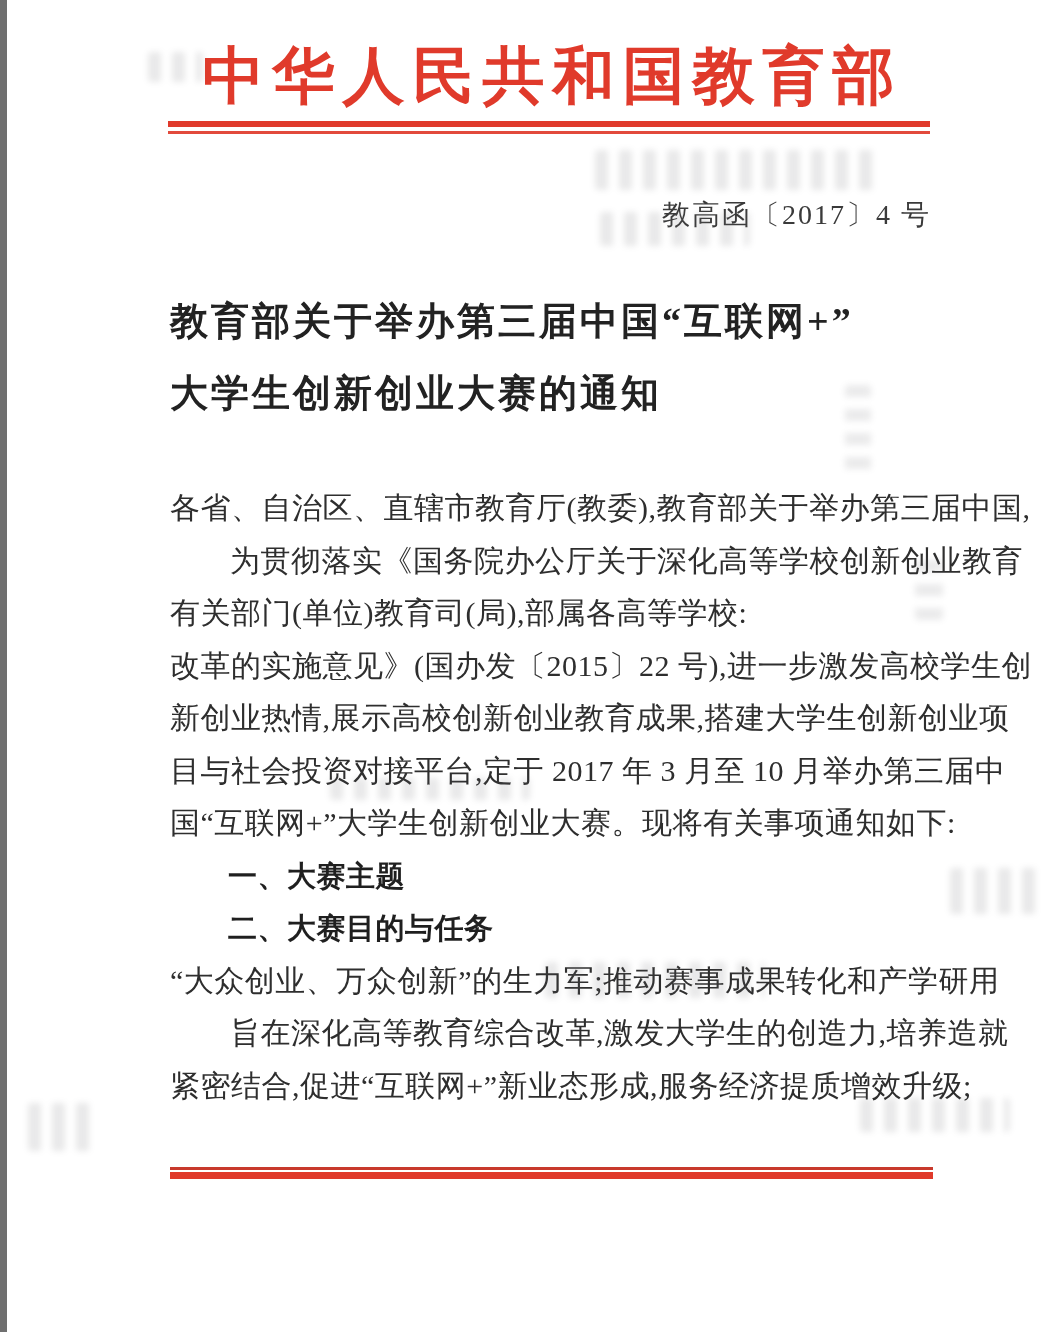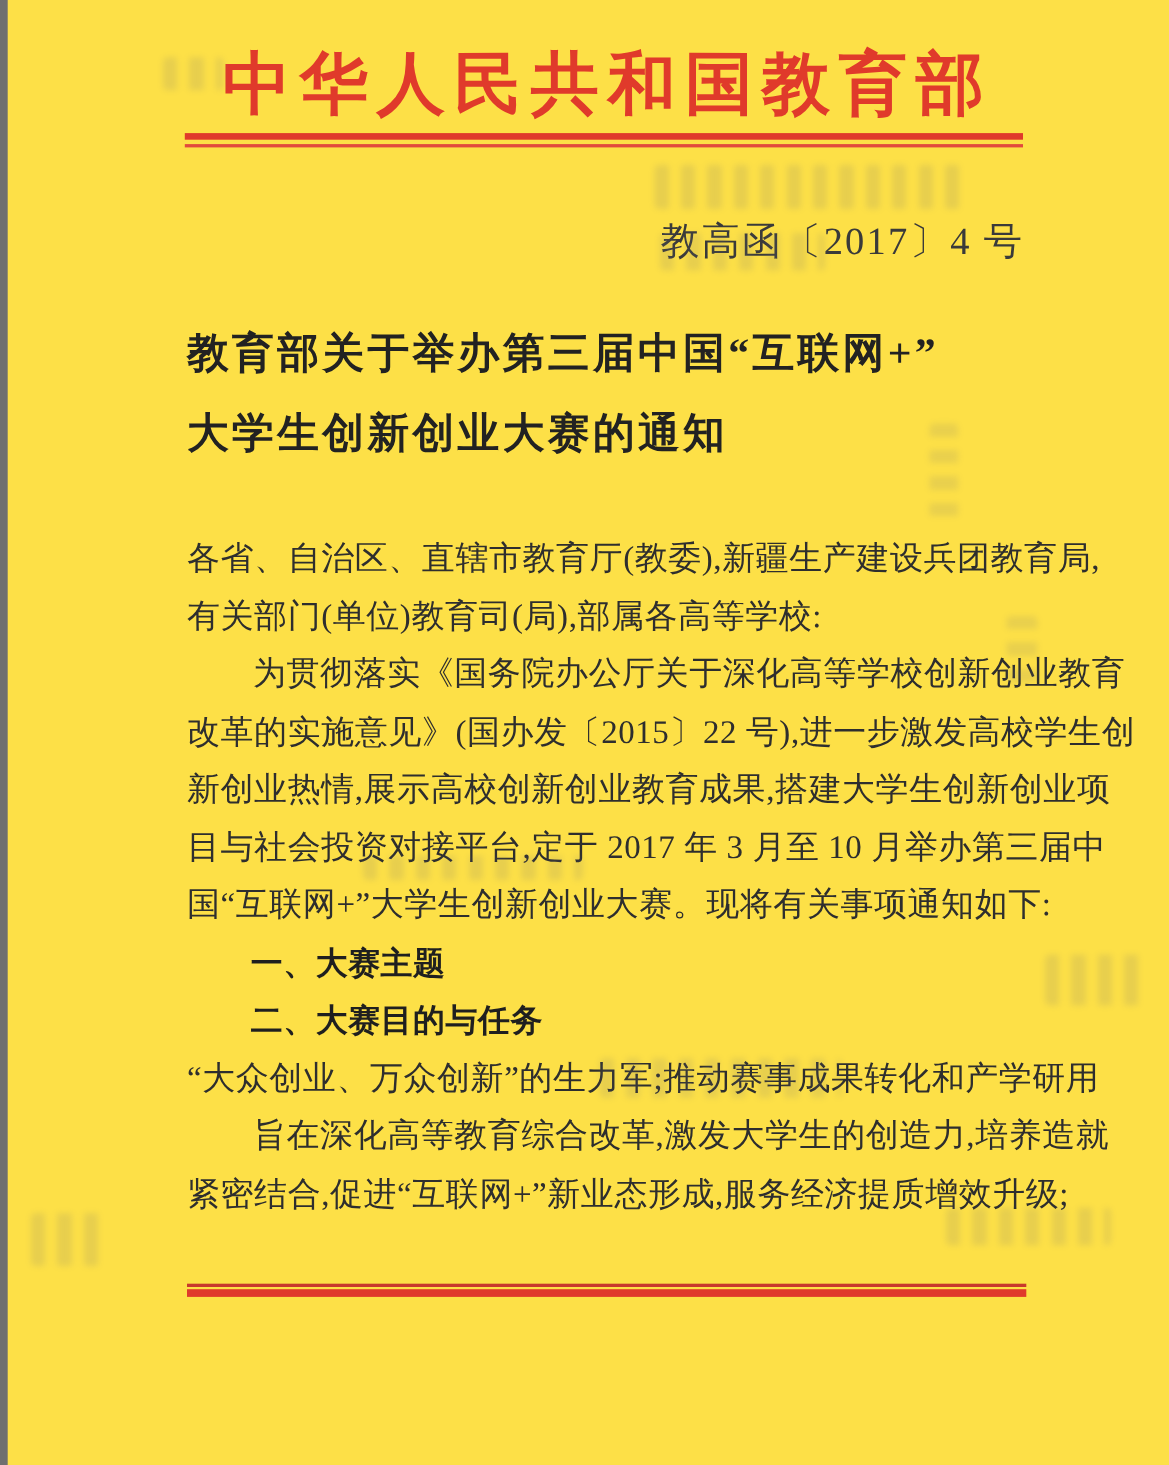--- a/index.html
+++ b/index.html
@@ -1,21 +1,21 @@
 <!DOCTYPE html>
 <html><head>
 <meta charset="utf-8">
 <style>
   html, body { margin: 0; padding: 0; background: #e9e9e9; }
   .page {
     position: relative;
     width: 1063px;
     height: 1332px;
     margin: 0 auto;
-    background: #fde047;
+    background: #ffffff;
     overflow: hidden;
     font-family: "Liberation Serif", "DejaVu Serif", serif;
     color: #2b2b2b;
   }
   
   .scan-strip {
     position: absolute;
     left: 0; top: 0;
     width: 7px; height: 100%;
     background: #6f6f6f;
@@ -39,21 +39,21 @@
     white-space: nowrap;
   }
   .rule-top { position: absolute; top: 121px; left: -2px; width: 762px; }
   .rule-top .bar-thick { height: 6px; background: #e03a2b; }
   .rule-top .bar-gap { height: 4px; }
   .rule-top .bar-thin { height: 3px; background: #e24a3c; }
   .doc-number {
     position: absolute;
     top: 196px;
     right: 4px;
-    font-size: 35px;
+    font-size: 28px;
     letter-spacing: 2px;
     color: #3a3a3a;
     white-space: nowrap;
   }
   .doc-title {
     position: absolute;
     left: 0; right: 0;
     text-align: left;
     font-size: 38px;
     font-weight: 700;
@@ -118,23 +118,23 @@
       <div class="bar-gap"></div>
       <div class="bar-thin"></div>
     </div>
 
     <div class="doc-number">教高函〔2017〕4 号</div>
 
     <div class="doc-title line1">教育部关于举办第三届中国“互联网+”</div>
     <div class="doc-title line2">大学生创新创业大赛的通知</div>
 
     <div class="body-text">
-      <div class="body-line">各省、自治区、直辖市教育厅(教委),新疆生产建设兵团教育局,</div>
+      <div class="body-line">各省、自治区、直辖市教育厅(教委),教育部关于举办第三届中国,</div>
+      <div class="body-line indent">为贯彻落实《国务院办公厅关于深化高等学校创新创业教育</div>
       <div class="body-line">有关部门(单位)教育司(局),部属各高等学校:</div>
-      <div class="body-line indent">为贯彻落实《国务院办公厅关于深化高等学校创新创业教育</div>
       <div class="body-line">改革的实施意见》(国办发〔2015〕22 号),进一步激发高校学生创</div>
       <div class="body-line">新创业热情,展示高校创新创业教育成果,搭建大学生创新创业项</div>
       <div class="body-line">目与社会投资对接平台,定于 2017 年 3 月至 10 月举办第三届中</div>
       <div class="body-line">国“互联网+”大学生创新创业大赛。现将有关事项通知如下:</div>
       <div class="body-line indent heading">一、大赛主题</div>
       <div class="body-line indent heading">二、大赛目的与任务</div>
       <div class="body-line">“大众创业、万众创新”的生力军;推动赛事成果转化和产学研用</div>
       <div class="body-line indent">旨在深化高等教育综合改革,激发大学生的创造力,培养造就</div>
       <div class="body-line">紧密结合,促进“互联网+”新业态形成,服务经济提质增效升级;</div>
     </div>

